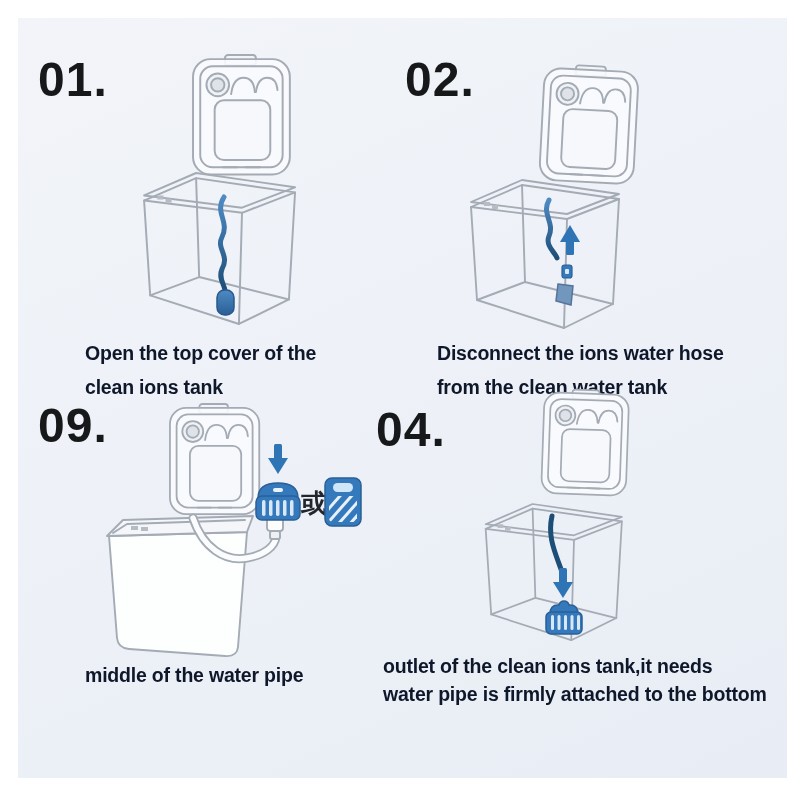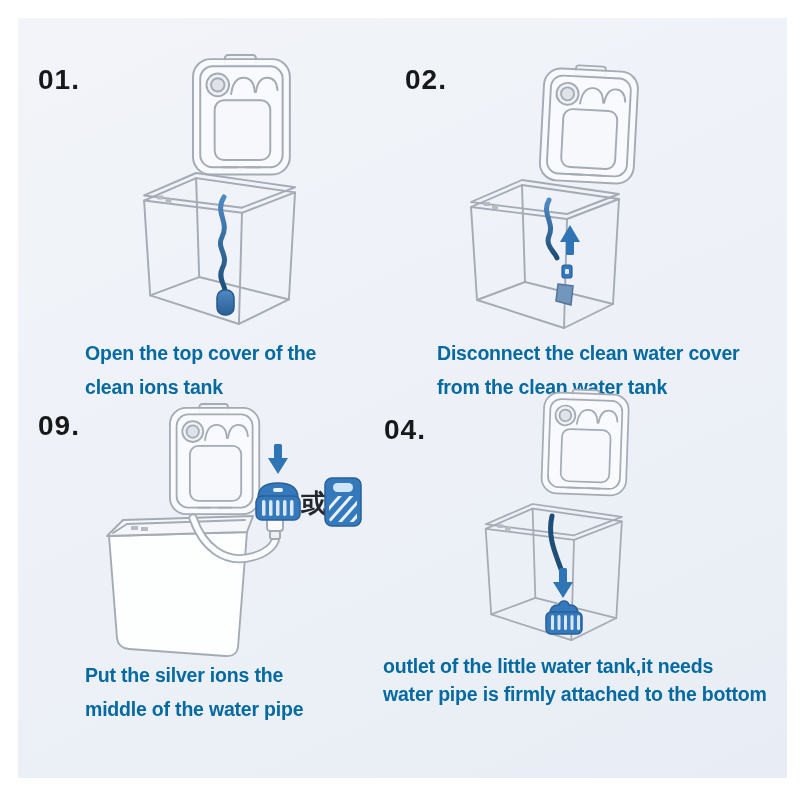--- a/index.html
+++ b/index.html
@@ -5,25 +5,25 @@
   html,body { margin:0; padding:0; background:#ffffff; }
   .canvas {
     position:relative; width:800px; height:800px; overflow:hidden;
     font-family:"Liberation Sans", sans-serif; background:#ffffff;
   }
   .panel {
     position:absolute; left:18px; top:18px; width:769px; height:760px;
     background:linear-gradient(155deg,#f2f4f9 0%, #edf1f7 55%, #e8edf5 100%);
   }
   .step-number {
-    position:absolute; font-size:28px; font-weight:600; color:#17181a;
+    position:absolute; font-size:48px; font-weight:600; color:#17181a;
     letter-spacing:1px; line-height:44px;
   }
   .caption {
-    position:absolute; color:#0369a1; font-weight:600; font-size:19.5px;
+    position:absolute; color:#0f172a; font-weight:600; font-size:19.5px;
     letter-spacing:-0.2px;
   }
   .caption div { white-space:nowrap; }
   .cap-a div { line-height:34px; }
   .cap-b div { line-height:28px; }
   svg.illu { position:absolute; overflow:visible; }
   .ln { stroke:#a4abb4; stroke-width:1.9; stroke-linecap:round; stroke-linejoin:round; }
   .orglyph { font-family:"Liberation Sans", sans-serif; font-weight:bold; fill:#22262c; }
 </style>
 </head>
@@ -143,46 +143,45 @@
   <svg class="illu" style="left:445px; top:52px" width="220" height="285" viewBox="0 0 220 285">
     <use href="#lid" transform="translate(96,14) rotate(3,48,58)"></use>
     <use href="#tank3d" transform="translate(22,128)"></use>
     <path d="M104,148 C96,162 110,170 104,184 C100,194 110,200 112,206" fill="none" stroke="url(#hoseG)" stroke-width="5" stroke-linecap="round"></path>
     <use href="#arrowU" transform="translate(125,173)"></use>
     <rect x="117" y="213" width="10" height="13" rx="2.5" fill="#3579bd" stroke="#2a5f96" stroke-width="1.2"></rect>
     <rect x="120" y="217" width="4" height="5" rx="1" fill="#d9e8f6"></rect>
     <path d="M113,232 L128,234 L126,253 L111,249 Z" fill="#7396bd" stroke="#54749c" stroke-width="1.5"></path>
   </svg>
   <div class="caption cap-a" style="left:437px; top:336px">
-    <div>Disconnect the clean water cover</div>
+    <div>Disconnect the ions water hose</div>
     <div>from the clean water tank</div>
   </div>
 
   <div class="step-number" style="left:38px; top:404px">09.</div>
   <svg class="illu" style="left:95px; top:390px" width="280" height="280" viewBox="0 0 280 280">
     <use href="#tankFront"></use>
     <use href="#lid" transform="translate(74,14) scale(0.95)"></use>
     <path d="M98,128 C108,158 130,172 152,168 C170,165 180,156 181,147" fill="none" stroke="#a4abb4" stroke-width="9" stroke-linecap="round"></path>
     <path d="M98,128 C108,158 130,172 152,168 C170,165 180,156 181,147" fill="none" stroke="#fbfcfe" stroke-width="5.5" stroke-linecap="round"></path>
     <use href="#connector" transform="translate(172,128)"></use>
     <use href="#cartridge" transform="translate(161,90)"></use>
     <use href="#arrowD" transform="translate(183,54)"></use>
     <text x="206" y="122" font-size="26" class="orglyph">或</text>
     <use href="#card" transform="translate(230,88)"></use>
   </svg>
   <div class="caption cap-a" style="left:85px; top:658px">
-    <div>Put the silver ions the</div>
     <div>middle of the water pipe</div>
   </div>
 
-  <div class="step-number" style="left:384px; top:408px">04.</div>
+  <div class="step-number" style="left:376px; top:408px">04.</div>
   <svg class="illu" style="left:452px; top:382px" width="200" height="270" viewBox="0 0 200 270">
     <use href="#lid" transform="translate(90,8) scale(0.9) rotate(2,48,58)"></use>
     <use href="#tank3d" transform="translate(30,122) scale(0.92)"></use>
     <path d="M100,134 C95,156 104,172 110,190" fill="none" stroke="#1d4e78" stroke-width="5" stroke-linecap="round"></path>
     <use href="#arrowD" transform="translate(111,186)"></use>
     <use href="#cap" transform="translate(94,218)"></use>
   </svg>
   <div class="caption cap-b" style="left:383px; top:652px">
-    <div>outlet of the little water tank,it needs</div>
+    <div>outlet of the clean ions tank,it needs</div>
     <div>water pipe is firmly attached to the bottom</div>
   </div>
 </div>
 
 </body></html>

